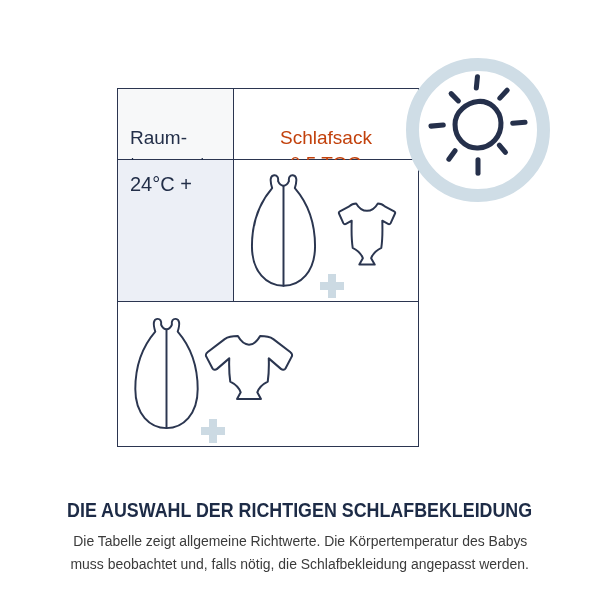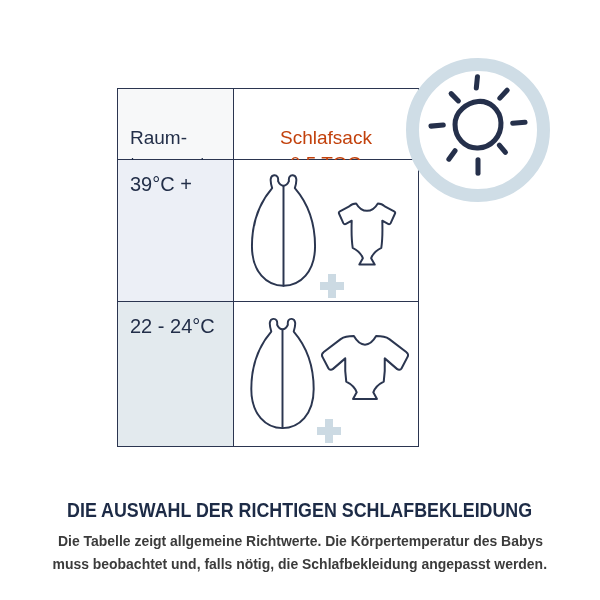--- a/index.html
+++ b/index.html
@@ -51,21 +51,21 @@
   }
   .sun-badge svg{transform:translateY(-5px);}
 
   
   .footer{position:absolute;left:0;top:497px;width:600px;text-align:center;}
   .footer h1{
     margin:0;font-size:21px;line-height:26px;font-weight:bold;color:#1d2b46;
   }
   .footer h1 .squeeze{display:inline-block;transform:scaleX(0.85);transform-origin:center;white-space:nowrap;}
   .footer p{
-    margin:7px 0 0 0;font-size:15.5px;line-height:22.5px;color:#3b3b3b;font-weight:bold;
+    margin:7px 0 0 0;font-size:15.5px;line-height:22.5px;color:#3b3b3b;font-weight:normal;
   }
   .footer p .squeeze{display:inline-block;transform:scaleX(0.9);transform-origin:center;white-space:nowrap;}
 
   .stroke{fill:none;stroke:#2b3650;stroke-width:2;stroke-linejoin:round;stroke-linecap:round;}
 </style>
 </head>
 <body>
 
 <div class="canvas">
 
@@ -75,39 +75,36 @@
       <span>Raum-
 temperatur</span>
     </div>
 
     <div class="cell hdr-right b-bottom">
       <span>Schlafsack
 0.5 TOG</span>
     </div>
 
     <div class="cell temp-cell row1-bg b-right b-bottom">
-      <span>39°C +</span>
+      <span>24°C +</span>
     </div>
 
     <div class="cell icons-cell b-bottom">
 
       <svg style="left:14px;top:11px;" width="71" height="119" viewBox="0 0 72 120">
         <path class="stroke" d="M 24.5,17 C 22,9 22.5,4.5 26.5,4 C 29.5,3.7 31,6.2 30.5,10 C 32,13.5 34,14.6 36,14.6 C 38,14.6 40,13.5 41.5,10 C 41,6.2 42.5,3.7 45.5,4 C 49.5,4.5 50,9 47.5,17 C 57,28 68,47 68,76 C 68,102 53,116 36,116 C 19,116 4,102 4,76 C 4,47 15,28 24.5,17 Z"></path>
         <path class="stroke" d="M 36,15 L 36,116"></path>
       </svg>
 
       <svg style="left:102px;top:38px;" width="62" height="71" viewBox="0 0 62 72">
         <path class="stroke" d="M 20,5.5 C 23.5,11.5 27,13 31,13 C 35,13 38.5,11.5 42,5.5 C 44.5,5.5 47,6.5 49,8.5 L 58.5,13.5 C 59.5,14 59.8,15 59.3,16 L 55,25.5 C 54.5,26.5 53.3,26.8 52.3,26.2 L 46.5,23 C 46.8,32 46.8,42 45.5,50.5 C 40.5,53 36.5,57.5 35.2,61 L 38.8,67.5 L 23.2,67.5 L 26.8,61 C 25.5,57.5 21.5,53 16.5,50.5 C 15.2,42 15.2,32 15.5,23 L 9.7,26.2 C 8.7,26.8 7.5,26.5 7,25.5 L 2.7,16 C 2.2,15 2.5,14 3.5,13.5 L 13,8.5 C 15,6.5 17.5,5.5 20,5.5 Z"></path>
       </svg>
       <div class="plus" style="left:86px;top:114px;"></div>
     </div>
 
-    <div class="cell temp-cell row2-bg b-right">
-      <span>22 - 24°C</span>
-    </div>
 
     <div class="cell icons-cell">
 
       <svg style="left:13px;top:13px;" width="71" height="117" viewBox="0 0 72 120">
         <path class="stroke" d="M 24.5,17 C 22,9 22.5,4.5 26.5,4 C 29.5,3.7 31,6.2 30.5,10 C 32,13.5 34,14.6 36,14.6 C 38,14.6 40,13.5 41.5,10 C 41,6.2 42.5,3.7 45.5,4 C 49.5,4.5 50,9 47.5,17 C 57,28 68,47 68,76 C 68,102 53,116 36,116 C 19,116 4,102 4,76 C 4,47 15,28 24.5,17 Z"></path>
         <path class="stroke" d="M 36,15 L 36,116"></path>
       </svg>
 
       <svg style="left:83px;top:28px;" width="96" height="77" viewBox="0 0 94 76">
         <path class="stroke" d="M 36,6 C 40,13 43,14.5 47,14.5 C 51,14.5 54,13 58,6 C 64,6 68,7 71,9 L 88,22 C 89.5,23 90,25 89,26.5 L 83,38 C 82,39.5 80,39.7 78.8,38.6 L 66.5,28 C 66.8,36 66.5,44 65.5,51 C 60.5,53.5 56.5,58 55.2,61.5 L 58.8,68 L 35.2,68 L 38.8,61.5 C 37.5,58 33.5,53.5 28.5,51 C 27.5,44 27.2,36 27.5,28 L 15.2,38.6 C 14,39.7 12,39.5 11,38 L 5,26.5 C 4,25 4.5,23 6,22 L 23,9 C 26,7 30,6 36,6 Z"></path>

